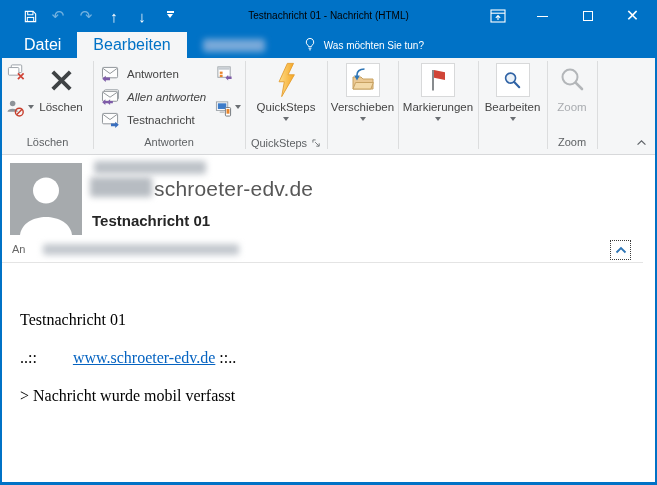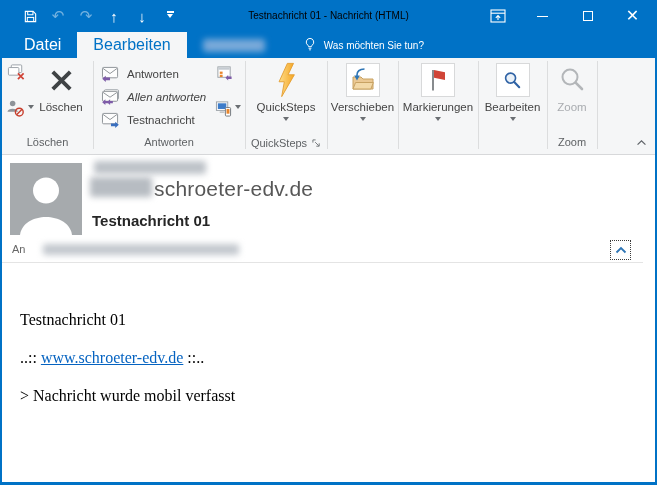--- a/index.html
+++ b/index.html
@@ -62,21 +62,21 @@
   .subject{ position:absolute; left:90px; top:57px; font-size:15px; font-weight:700; color:#262626; }
   .to-row{ position:absolute; left:10px; top:84px; height:16px; display:flex; align-items:flex-end; }
   .to-label{ font-size:11px; color:#666; }
   .to-blob{ width:196px; height:11px; background:#C3C8CE; margin-left:18px; }
   .hdr-collapse{ position:absolute; right:24px; top:85px; width:21px; height:20px; border:1px dotted #3c3c3c; display:flex; align-items:center; justify-content:center; background:#fff; }
   .hdr-divider{ position:absolute; left:0; right:12px; bottom:0; height:1px; background:#E4E4E4; }
 
   
   .msg-body{ padding:48px 20px 0 18px; font-family:"Liberation Serif", serif; font-size:16px; color:#000; }
   .msg-body p{ margin:0 0 21px 0; line-height:17px; }
-  .msg-body a{ color:#0563C1; text-decoration:underline; cursor:pointer; }
+  .msg-body a{ color:#0563C1; text-decoration:underline; cursor:pointer;margin-left:32px; }
 </style>
 </head>
 <body>
 
 <div class="window">
 
   <div class="titlebar">
     <div class="qat">
       <span class="qat-btn">
         <svg viewBox="0 0 16 16" width="15" height="15">

